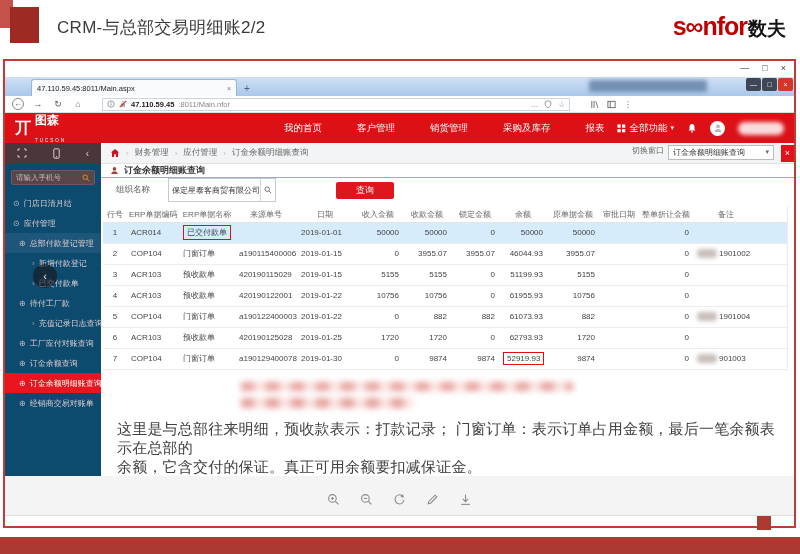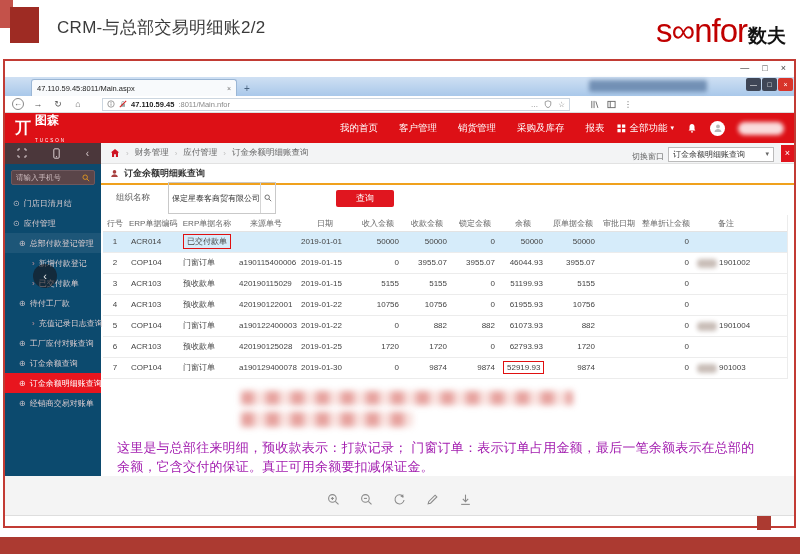--- a/index.html
+++ b/index.html
@@ -4,21 +4,21 @@
 <style>
   *{margin:0;padding:0;box-sizing:border-box}
   body{font-family:"Liberation Sans",sans-serif;background:#fff}
   .slide{position:relative;width:800px;height:554px;background:#fff;overflow:hidden}
 
   
   .corner-light{position:absolute;left:0;top:0;width:13px;height:28px;background:#c4524a}
   .corner-dark{position:absolute;left:10px;top:7px;width:29px;height:36px;background:#9e2b23}
   .slide-title{position:absolute;left:57px;top:16px;font-size:17px;color:#3a3a3a;letter-spacing:.3px}
   .brand{position:absolute;right:14px;top:12px;display:flex;align-items:baseline;gap:1px}
-  .brand-latin{color:#c00000;font-size:33px;font-weight:normal;letter-spacing:-1px}
+  .brand-latin{color:#c00000;font-size:25px;font-weight:bold;letter-spacing:-1px}
   .brand-cn{font-size:19px;color:#121212;font-weight:bold}
   .footer-bar{position:absolute;left:0;bottom:0;width:800px;height:17px;background:#ac3a31}
   .footer-square{position:absolute;left:757px;top:516px;width:14px;height:14px;background:#ac3a31}
 
   
   .browser{position:absolute;left:3px;top:59px;width:793px;height:469px;border:2px solid #c23b34;background:#fff;display:flex;flex-direction:column}
   .titlebar{height:16px;position:relative;background:#fff}
   .win-controls{position:absolute;right:8px;top:2px;display:flex;gap:13px;color:#444;font-size:9px;line-height:11px}
   .tabstrip{height:19px;background:linear-gradient(#cfe0f3,#a9c8ea);position:relative;display:flex;align-items:flex-end}
   .tab{margin-left:26px;width:206px;height:17px;background:#f8fafc;border:1px solid #9ab6d5;border-bottom:none;border-radius:3px 3px 0 0;display:flex;align-items:center;padding:0 5px;font-size:7.5px;color:#222}
@@ -37,32 +37,32 @@
   .url-path{color:#888}
   .url-right{margin-left:auto;display:flex;align-items:center;gap:6px;color:#777;font-size:7.5px}
   .browser-right{display:flex;align-items:center;gap:8px;margin-left:12px;color:#555;font-size:8px}
 
   
   .appheader{height:30px;background:#dd1016;display:flex;align-items:center;padding:0 10px;color:#fff}
   .tucson{display:flex;align-items:center;gap:4px}
   .tucson-mark{font-size:16px;font-weight:bold;line-height:16px}
   .tucson-cn{font-size:12px;font-weight:bold;line-height:12px}
   .tucson-en{font-size:4.5px;letter-spacing:2px}
-  .menu{margin-left:auto;display:flex;align-items:center;gap:21px;font-size:9.5px}
+  .menu{margin-left:auto;display:flex;align-items:center;gap:35px;font-size:9.5px}
   .menu-item{cursor:default;white-space:nowrap}
   .allfunc{display:flex;align-items:center;gap:3px}
   .avatar{width:15px;height:15px;border-radius:50%;background:#fff;display:flex;align-items:center;justify-content:center}
   .name-blur{width:46px;height:13px;border-radius:7px;background:rgba(255,255,255,.85);filter:blur(2px)}
 
   
   .subheader{height:21px;background:#f3f4f5;display:flex;align-items:center;border-bottom:1px solid #e2e2e2}
   .collapse-box{width:96px;height:21px;background:#4b373b;color:#d9cbce;display:flex;align-items:center;justify-content:space-between;padding:0 12px;flex:none}
   .crumbs{display:flex;align-items:center;gap:6px;padding:0 9px;font-size:8.5px;color:#666}
   .crumb-sep{color:#c0c0c0;font-size:8px}
-  .switch{margin-left:auto;display:flex;align-items:flex-end;gap:4px;font-size:8px;color:#666}
+  .switch{margin-left:auto;display:flex;align-items:flex-start;gap:4px;font-size:8px;color:#666}
   .switch-select{width:106px;height:15px;border:1px solid #bbb;background:#fff;display:flex;align-items:center;padding:0 4px;font-size:8px;color:#333}
   .switch-caret{margin-left:auto;font-size:7px;color:#666}
   .switch-close{width:13px;height:17px;background:#e0131c;color:#fff;font-size:9px;display:flex;align-items:center;justify-content:center;margin-left:3px}
 
   
   .appbody{flex:1;display:flex;min-height:0}
   .sidebar{width:96px;background:#0c4a6e;position:relative;padding-top:6px;flex:none}
   .side-search{margin:0 6px 8px;height:15px;background:#5a4549;border:1px solid #6f585d;border-radius:2px;display:flex;align-items:center;padding:0 4px;gap:3px}
   .side-search-text{flex:1;font-size:7.5px;color:#cbb9bc}
   .side-item{height:20px;display:flex;align-items:center;gap:4px;font-size:8px;color:#dccdd0;padding-left:8px;white-space:nowrap}
@@ -71,39 +71,39 @@
   .side-item.hl{background:rgba(255,255,255,.07)}
   .side-item.active{background:#e8151e;color:#fff}
   .side-ico{font-size:8px;opacity:.9}
   .side-ico.arrow{color:#d89ba0}
   .collapse-handle{position:absolute;left:28px;top:100px;width:24px;height:24px;border-radius:50%;background:rgba(25,16,18,.55);color:#eee;display:flex;align-items:center;justify-content:center;font-size:11px}
 
   .main{flex:1;background:#fff;display:flex;flex-direction:column;overflow:hidden}
   .page-title-row{height:20px;display:flex;align-items:center;gap:5px;padding-left:9px;font-size:9px;color:#333;font-weight:bold}
   .title-underline{height:2px;background:#f0a11d}
   .form-row{height:26px;display:flex;align-items:center;gap:18px;padding-left:15px;font-size:8.5px;color:#555}
-  .org-input{width:108px;height:32px;border:1px solid #c9c9c9;display:flex;align-items:center;font-size:8px;color:#333}
+  .org-input{width:108px;height:24px;border:1px solid #c9c9c9;display:flex;align-items:center;font-size:8px;color:#333}
   .org-input-text{flex:1;padding:0 3px;white-space:nowrap;overflow:hidden}
   .org-search{width:15px;height:100%;border-left:1px solid #d5d5d5;display:flex;align-items:center;justify-content:center;color:#555}
   .query-btn{margin-left:42px;width:58px;height:17px;background:#e0161f;color:#fff;font-size:9px;border:none;border-radius:2px;display:flex;align-items:center;justify-content:center}
 
   .table-wrap{margin:4px 6px 0 2px;border-right:1px solid #ececec}
   table{border-collapse:collapse;width:100%;font-size:8px;color:#444;table-layout:fixed}
   th{font-weight:normal;color:#666;height:16px;border-bottom:1px solid #e3e3e3;text-align:center;white-space:nowrap;overflow:hidden;padding:0 2px}
   td{height:21px;border-bottom:1px solid #ececec;padding:0 4px;white-space:nowrap;overflow:hidden}
   td.num{text-align:right}
   td.ctr{text-align:center}
   tr.selected td{background:#d6ecfa}
   .red-box{border:1.5px solid #e01010;padding:1px 3px;display:inline-block}
   .blur-blob{display:inline-block;width:20px;height:9px;background:#c9beb8;border-radius:4px;filter:blur(2px);vertical-align:middle;margin-right:2px}
 
   .blur-line{background:repeating-linear-gradient(90deg,rgba(210,85,78,.55) 0 13px,rgba(235,160,152,.32) 13px 25px);filter:blur(3px);height:15px;border-radius:2px}
   .blur-line.l1{margin:12px 0 0 140px;width:332px}
   .blur-line.l2{margin:7px 0 0 140px;width:172px}
-  .note{margin:11px 8px 0 16px;font-size:13px;color:#a21caf;line-height:19px;letter-spacing:.2px}
+  .note{margin:11px 8px 0 16px;font-size:15px;color:#404040;line-height:19px;letter-spacing:.2px}
 
   .viewer-toolbar{height:40px;background:#f4f4f4;border-bottom:1px solid #dedede;display:flex;align-items:flex-end;justify-content:center;gap:20px;padding-bottom:9px;flex:none}
   .tool-ico{color:#8a8a8a;display:flex}
   .spacer-bottom{height:10px;background:#fff;flex:none}
   svg{display:block}
 </style>
 </head>
 <body>
 
 <div class="slide">

